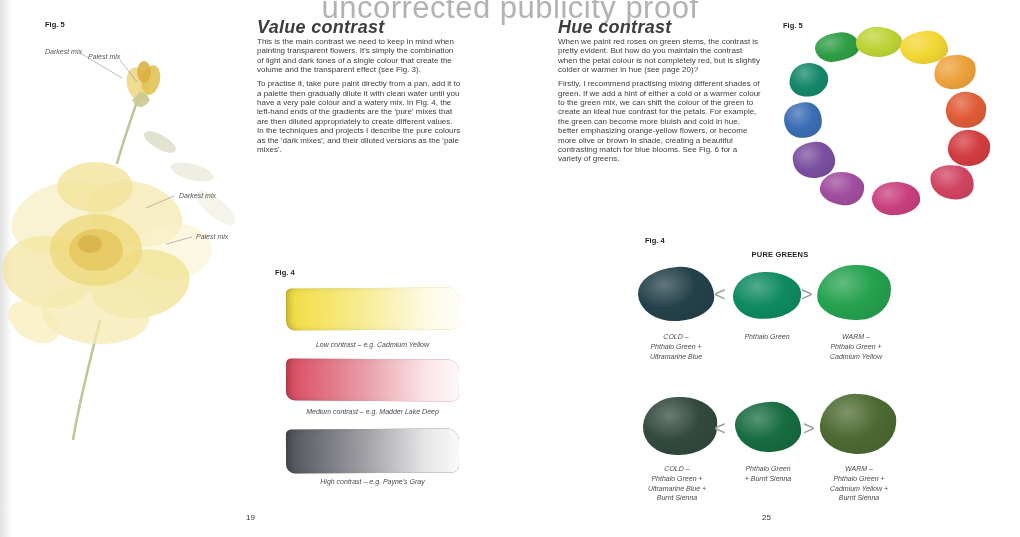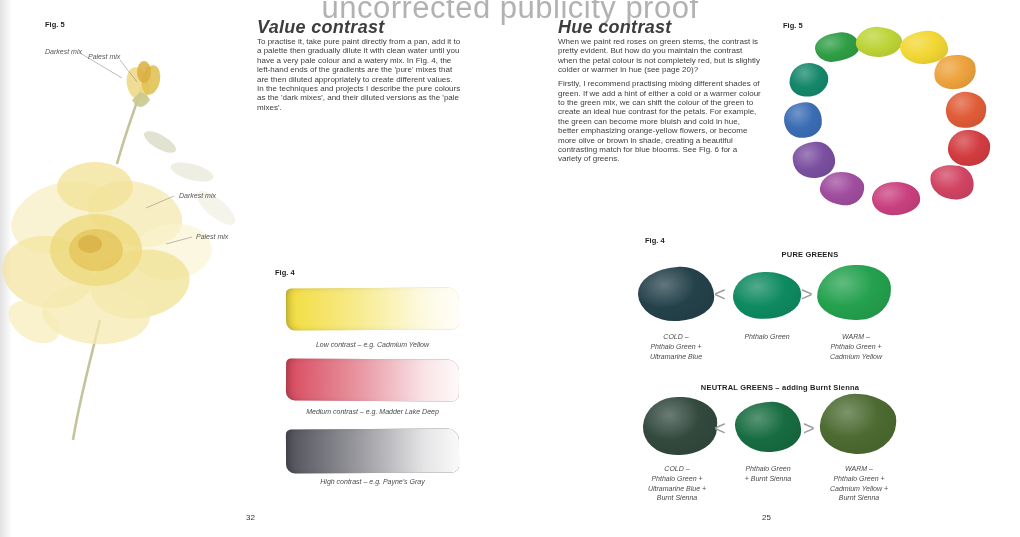--- a/index.html
+++ b/index.html
@@ -76,35 +76,36 @@
   </svg>
 
   <div class="annot" style="left:45px;top:48px">Darkest mix</div>
   <div class="annot" style="left:88px;top:53px">Palest mix</div>
   <div class="annot" style="left:179px;top:192px">Darkest mix</div>
   <div class="annot" style="left:196px;top:233px">Palest mix</div>
 
   <div class="section-heading" style="left:257px;top:17px">Value contrast</div>
 
   <div class="body-col" style="left:257px;top:37px">
+    <p>This is the main contrast we need to keep in mind when painting transparent flowers. It's simply the combination of light and dark tones of a single colour that create the volume and the transparent effect (see Fig. 3).</p>
     <p>To practise it, take pure paint directly from a pan, add it to a palette then gradually dilute it with clean water until you have a very pale colour and a watery mix. In Fig. 4, the left-hand ends of the gradients are the 'pure' mixes that are then diluted appropriately to create different values. In the techniques and projects I describe the pure colours as the 'dark mixes', and their diluted versions as the 'pale mixes'.</p>
   </div>
 
   <div class="fig-label" style="left:275px;top:268px">Fig. 4</div>
 
   <div class="grad" style="left: 286px; top: 288px; width: 173px; height: 42px; transform: rotate(-0.4deg); background-color: rgb(242, 221, 62);"></div>
   <div class="cap" style="left:286px;top:340px;width:173px">Low contrast – e.g. Cadmium Yellow</div>
 
   <div class="grad" style="left: 286px; top: 359px; width: 173px; height: 42px; transform: rotate(0.4deg); background-color: rgb(216, 74, 94);"></div>
   <div class="cap" style="left:286px;top:407px;width:173px">Medium contrast – e.g. Madder Lake Deep</div>
 
   <div class="grad" style="left: 286px; top: 429px; width: 173px; height: 44px; transform: rotate(-0.3deg); background-color: rgb(80, 80, 90);"></div>
   <div class="cap" style="left:286px;top:477px;width:173px">High contrast – e.g. Payne's Gray</div>
 
-  <div class="page-num" style="left:246px;top:513px">32</div>
+  <div class="page-num" style="left:246px;top:513px">19</div>
 
   <div class="section-heading" style="left:558px;top:17px">Hue contrast</div>
 
   <div class="body-col" style="left:558px;top:37px">
     <p>When we paint red roses on green stems, the contrast is pretty evident. But how do you maintain the contrast when the petal colour is not completely red, but is slightly colder or warmer in hue (see page 20)?</p>
     <p>Firstly, I recommend practising mixing different shades of green. If we add a hint of either a cold or a warmer colour to the green mix, we can shift the colour of the green to create an ideal hue contrast for the petals. For example, the green can become more bluish and cold in hue, better emphasizing orange-yellow flowers, or become more olive or brown in shade, creating a beautiful contrasting match for blue blooms. See Fig. 6 for a variety of greens.</p>
   </div>
 
   <div class="fig-label" style="left:783px;top:21px">Fig. 5</div>
 
@@ -116,37 +117,36 @@
   <div class="blob" style="left: 784px; top: 102px; width: 38px; height: 36px; border-radius: 60% 40% 55% 45% / 48% 56% 44% 52%; transform: rotate(6deg); background-color: rgb(59, 109, 180);"></div>
   <div class="blob" style="left: 946px; top: 92px; width: 40px; height: 36px; border-radius: 50% 50% 58% 42% / 55% 45% 50% 50%; transform: rotate(8deg); background-color: rgb(224, 92, 55);"></div>
   <div class="blob" style="left: 793px; top: 142px; width: 42px; height: 36px; border-radius: 55% 45% 48% 52% / 42% 58% 46% 54%; transform: rotate(-6deg); background-color: rgb(123, 79, 160);"></div>
   <div class="blob" style="left: 948px; top: 130px; width: 42px; height: 36px; border-radius: 48% 52% 55% 45% / 56% 44% 52% 48%; transform: rotate(4deg); background-color: rgb(210, 60, 64);"></div>
   <div class="blob" style="left: 820px; top: 172px; width: 44px; height: 33px; border-radius: 52% 48% 45% 55% / 58% 42% 55% 45%; transform: rotate(7deg); background-color: rgb(160, 77, 158);"></div>
   <div class="blob" style="left: 872px; top: 182px; width: 48px; height: 33px; border-radius: 45% 55% 52% 48% / 50% 55% 45%; transform: rotate(-5deg); background-color: rgb(201, 64, 126);"></div>
   <div class="blob" style="left: 930px; top: 165px; width: 44px; height: 34px; border-radius: 58% 42% 48% 52% / 45% 58% 42%; transform: rotate(9deg); background-color: rgb(209, 68, 98);"></div>
 
   <div class="fig-label" style="left:645px;top:236px">Fig. 4</div>
 
-  <div class="group-title" style="left:670px;top:250px;width:280px">PURE GREENS</div>
+  <div class="group-title" style="left:640px;top:250px;width:280px">PURE GREENS</div>
 
   <div class="blob" style="left: 638px; top: 267px; width: 76px; height: 54px; border-radius: 55% 45% 50% 50% / 48% 58% 42% 55%; transform: rotate(-3deg); background-color: rgb(36, 65, 74);"></div>
   <div class="chev" style="left:714px;top:284px">&lt;</div>
   <div class="blob" style="left: 733px; top: 272px; width: 68px; height: 47px; border-radius: 48% 52% 58% 42% / 55% 45% 52% 48%; transform: rotate(2deg); background-color: rgb(14, 138, 97);"></div>
   <div class="chev" style="left:801px;top:284px">&gt;</div>
   <div class="blob" style="left: 817px; top: 265px; width: 74px; height: 55px; border-radius: 52% 48% 45% 55% / 58% 42% 55% 45%; transform: rotate(-2deg); background-color: rgb(36, 161, 78);"></div>
 
   <div class="cap" style="left:630px;top:332px;width:92px">COLD –
 Phthalo Green +
 Ultramarine Blue</div>
   <div class="cap" style="left:726px;top:332px;width:82px">Phthalo Green</div>
   <div class="cap" style="left:812px;top:332px;width:88px">WARM –
 Phthalo Green +
 Cadmium Yellow</div>
 
-  <div class="group-title" style="left:640px;top:383px;width:280px">NEUTRAL GREENS – adding Burnt Sienna</div>
 
   <div class="blob" style="left: 643px; top: 397px; width: 74px; height: 58px; border-radius: 50% 50% 55% 45% / 56% 44% 50% 50%; transform: rotate(2deg); background-color: rgb(50, 73, 62);"></div>
   <div class="chev" style="left:714px;top:418px">&lt;</div>
   <div class="blob" style="left: 735px; top: 402px; width: 66px; height: 50px; border-radius: 55% 45% 48% 52% / 45% 58% 42%; transform: rotate(-2deg); background-color: rgb(23, 108, 64);"></div>
   <div class="chev" style="left:803px;top:418px">&gt;</div>
   <div class="blob" style="left: 820px; top: 394px; width: 76px; height: 60px; border-radius: 48% 52% 52% 48% / 58% 42% 55% 45%; transform: rotate(3deg); background-color: rgb(76, 106, 49);"></div>
 
   <div class="cap" style="left:630px;top:464px;width:94px">COLD –
 Phthalo Green +
 Ultramarine Blue +

